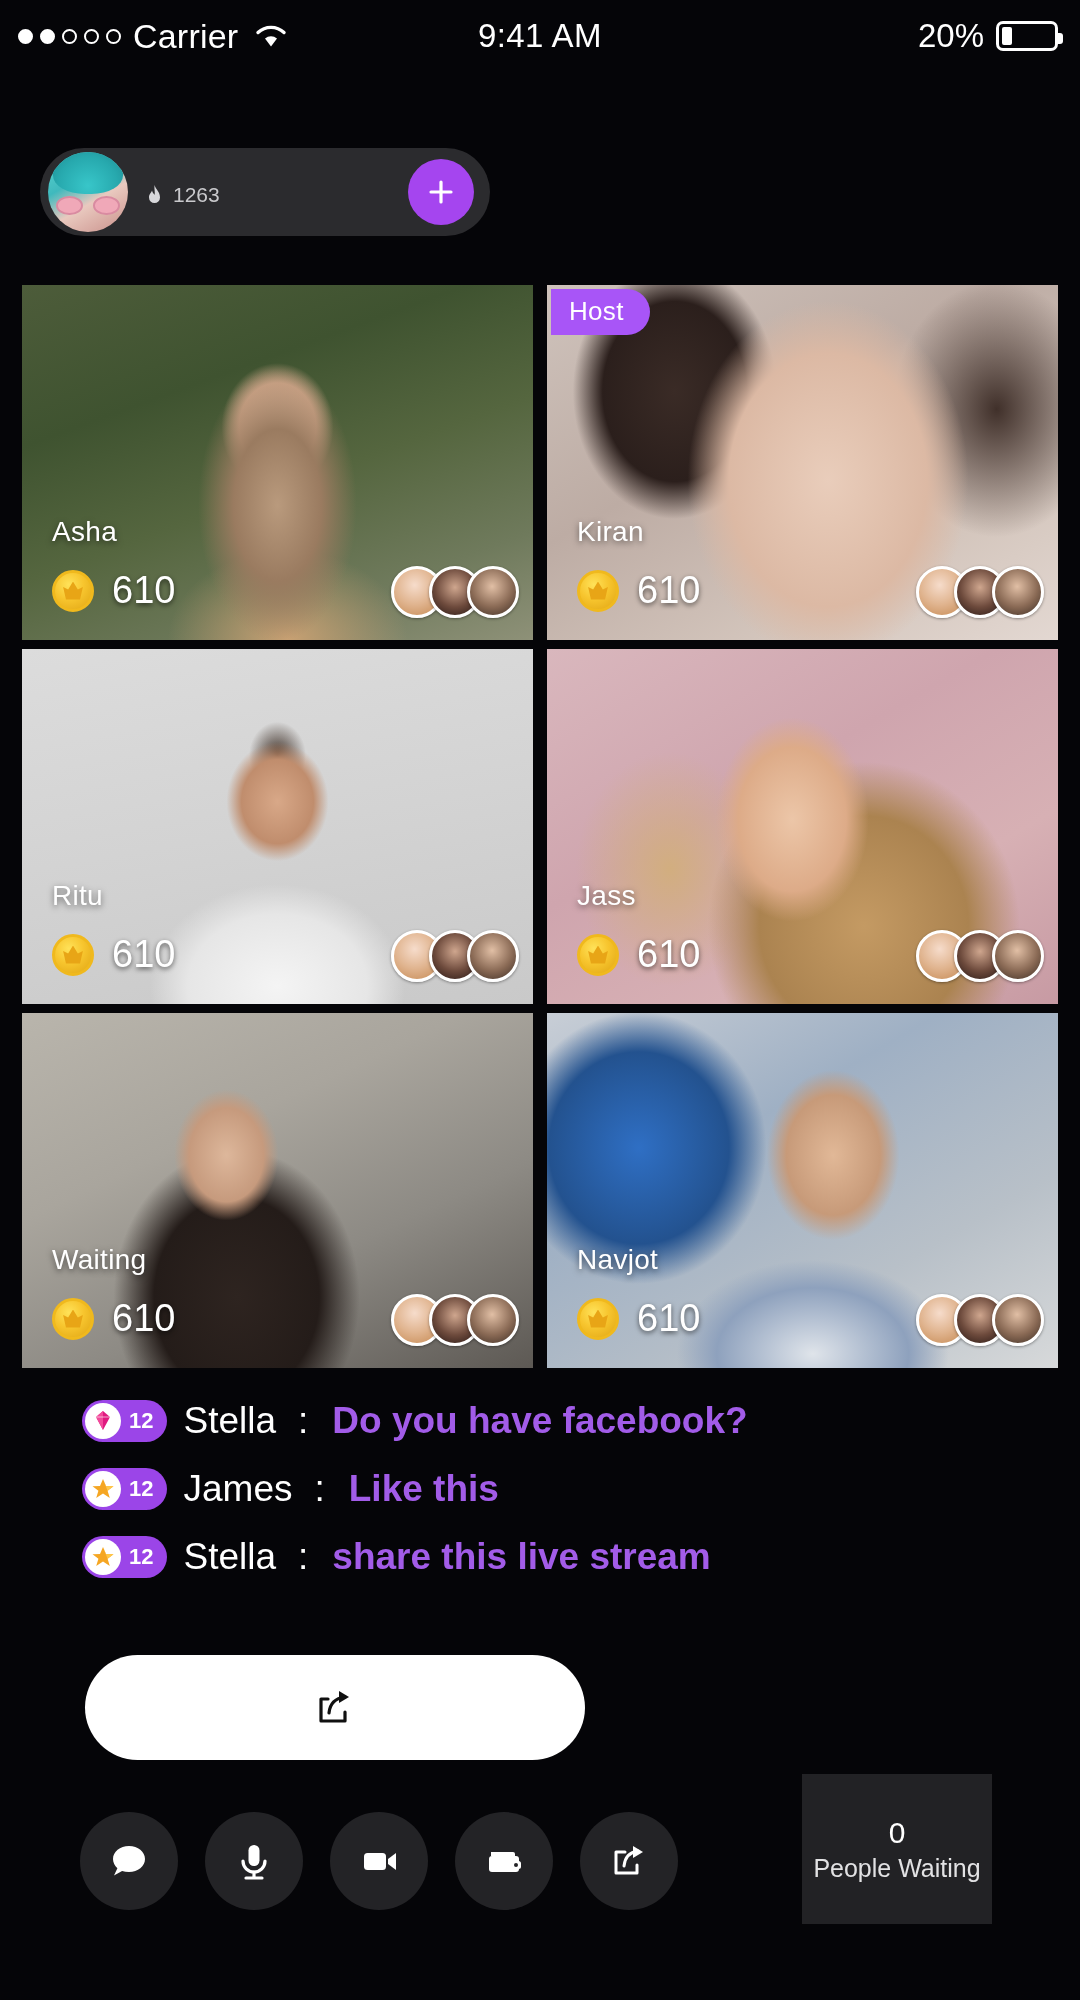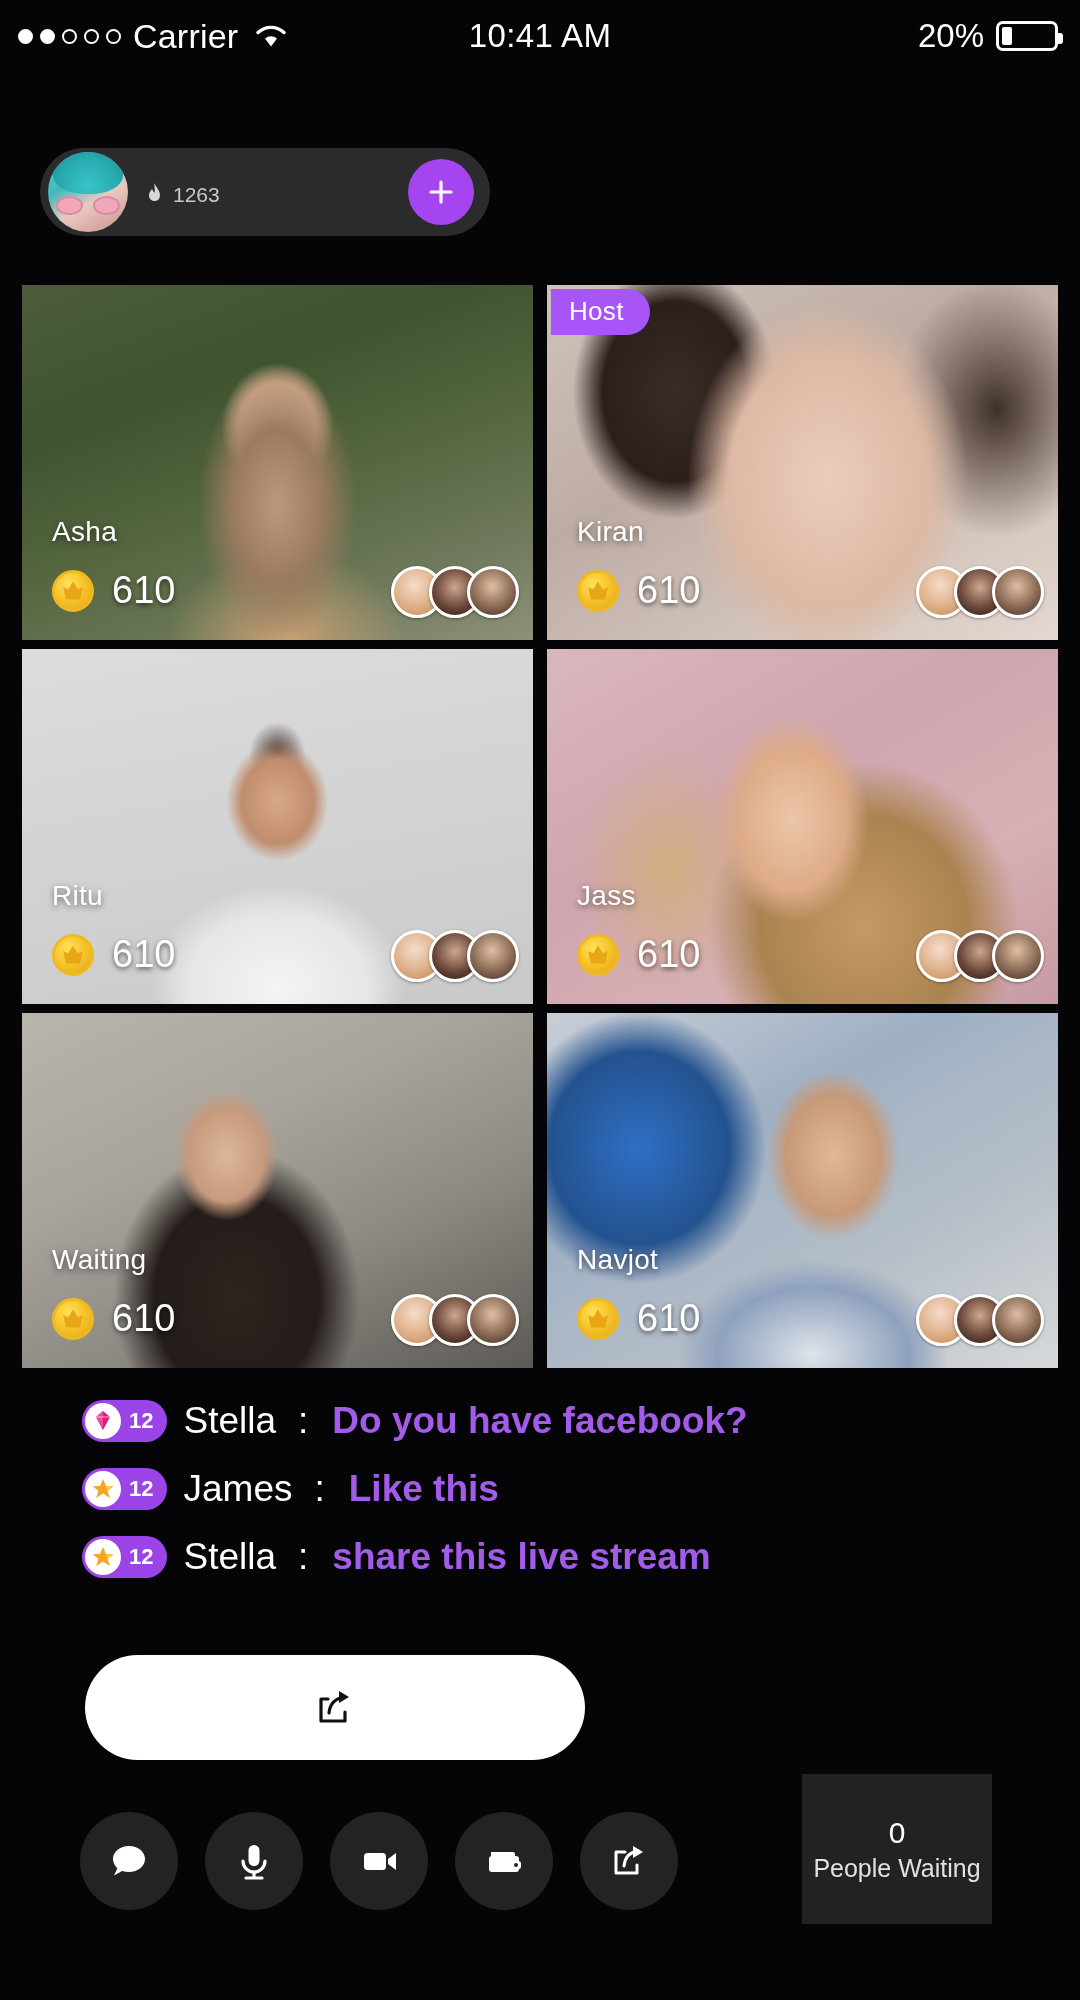--- a/index.html
+++ b/index.html
@@ -57,21 +57,21 @@
   .avatar-main .glasses{
     position:absolute; left:10%; top:55%; width:80%; height:24%;
     display:flex; justify-content:space-between;
   }
   .avatar-main .lens{
     width:42%; height:100%; border-radius:50%;
     background:#f0a8b8; border:2px solid #d98ba1;
   }
   .user-meta{ margin-left:18px; flex:1; }
   .user-name{ color:#fff; font-size:34px; font-weight:700; letter-spacing:.2px; line-height:1.1; }
-  .user-sub{ display:flex; align-items:flex-start; gap:10px; margin-top:6px; }
+  .user-sub{ display:flex; align-items:flex-end; gap:10px; margin-top:6px; }
   .flame{ width:17px; height:22px; display:block; }
   .user-coins{ color:#c9c9cc; font-size:21px; font-weight:500; }
   .plus-btn{
     width:66px; height:66px; border-radius:50%; background:#a545ef;
     display:flex; align-items:center; justify-content:center; flex:0 0 66px;
     margin-left:auto; margin-right:8px;
   }
 
   
   .grid{
@@ -170,21 +170,21 @@
       <span class="dot"></span>
     </div>
     <span class="carrier">Carrier</span>
     <span class="wifi">
       <svg viewBox="0 0 34 26" width="34" height="26">
         <path d="M17 23.5 L11 15.5 a9.5 9.5 0 0 1 12 0 Z" fill="#fff"></path>
         <path d="M4 9.5 a19 19 0 0 1 26 0" stroke="#fff" stroke-width="3.4" fill="none" stroke-linecap="round"></path>
       </svg>
     </span>
   </div>
-  <div class="sb-center">10:41 AM</div>
+  <div class="sb-center">9:41 AM</div>
   <div class="sb-right">
     <span class="batt-pct">20%</span>
     <span class="battery">
       <span class="batt-fill" id="battFill" style="width:20%"></span>
     </span>
   </div>
 </div>
 
 <div class="user-pill">
   <div class="avatar-main">

